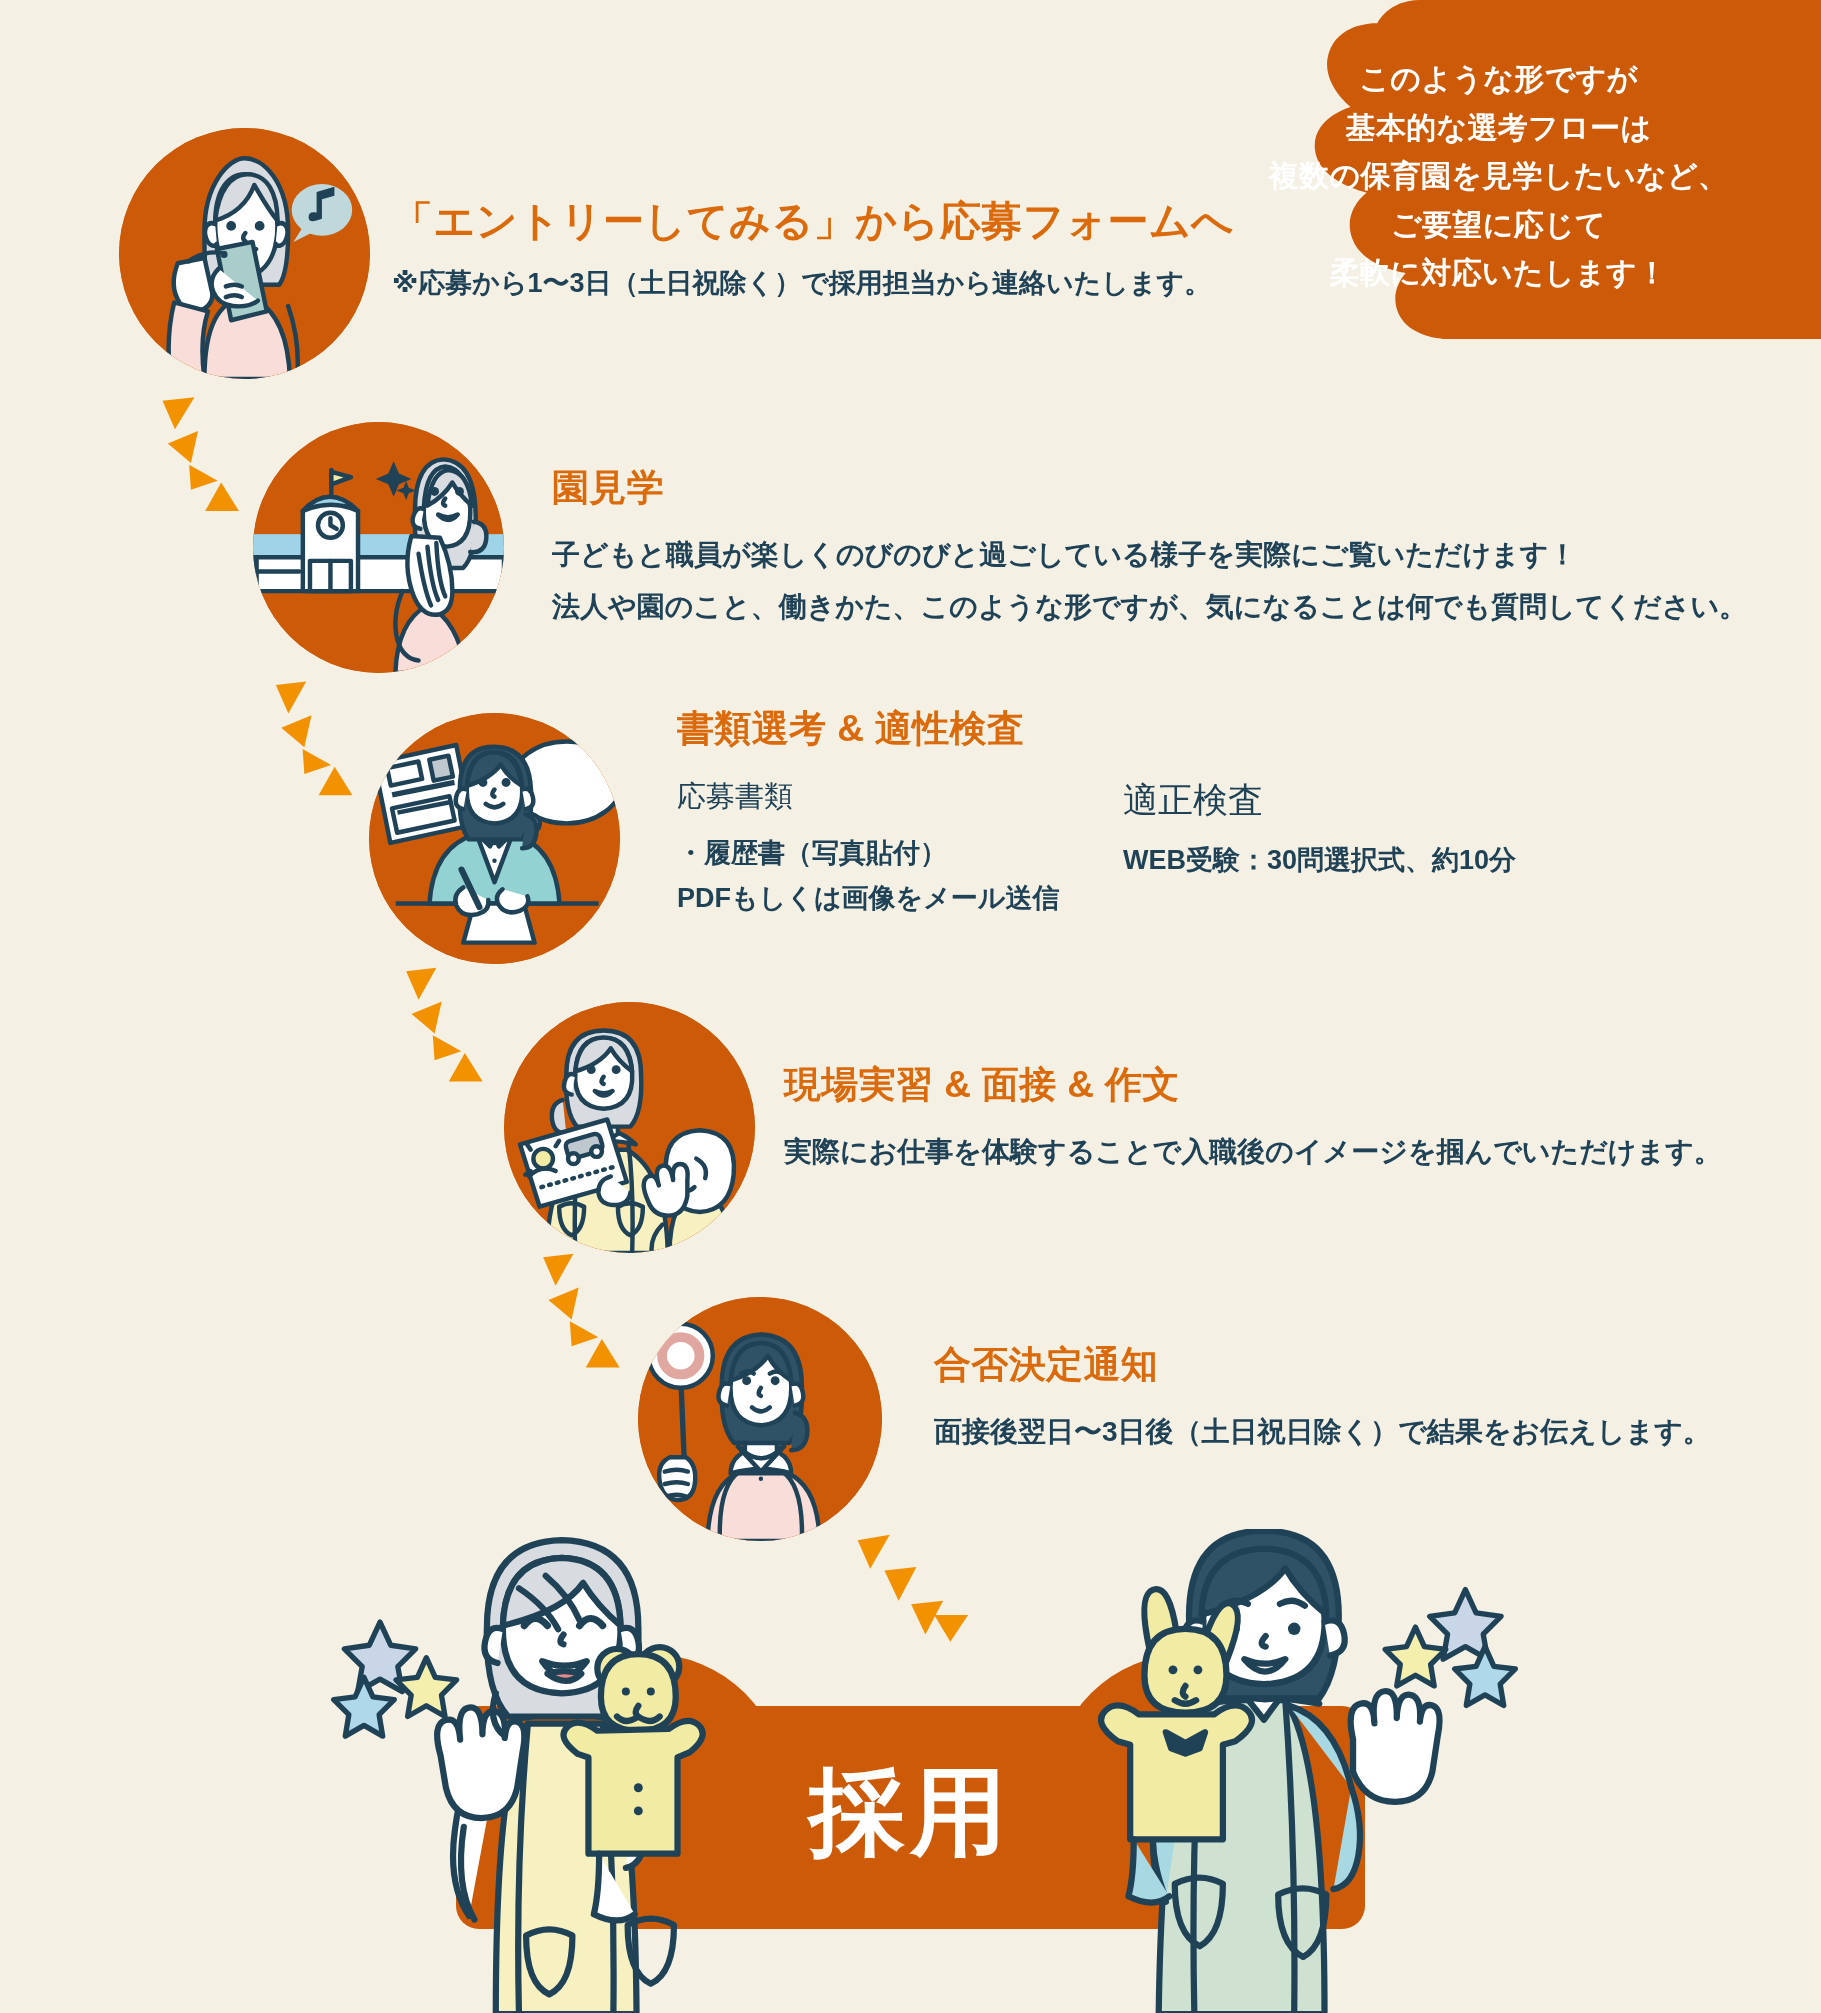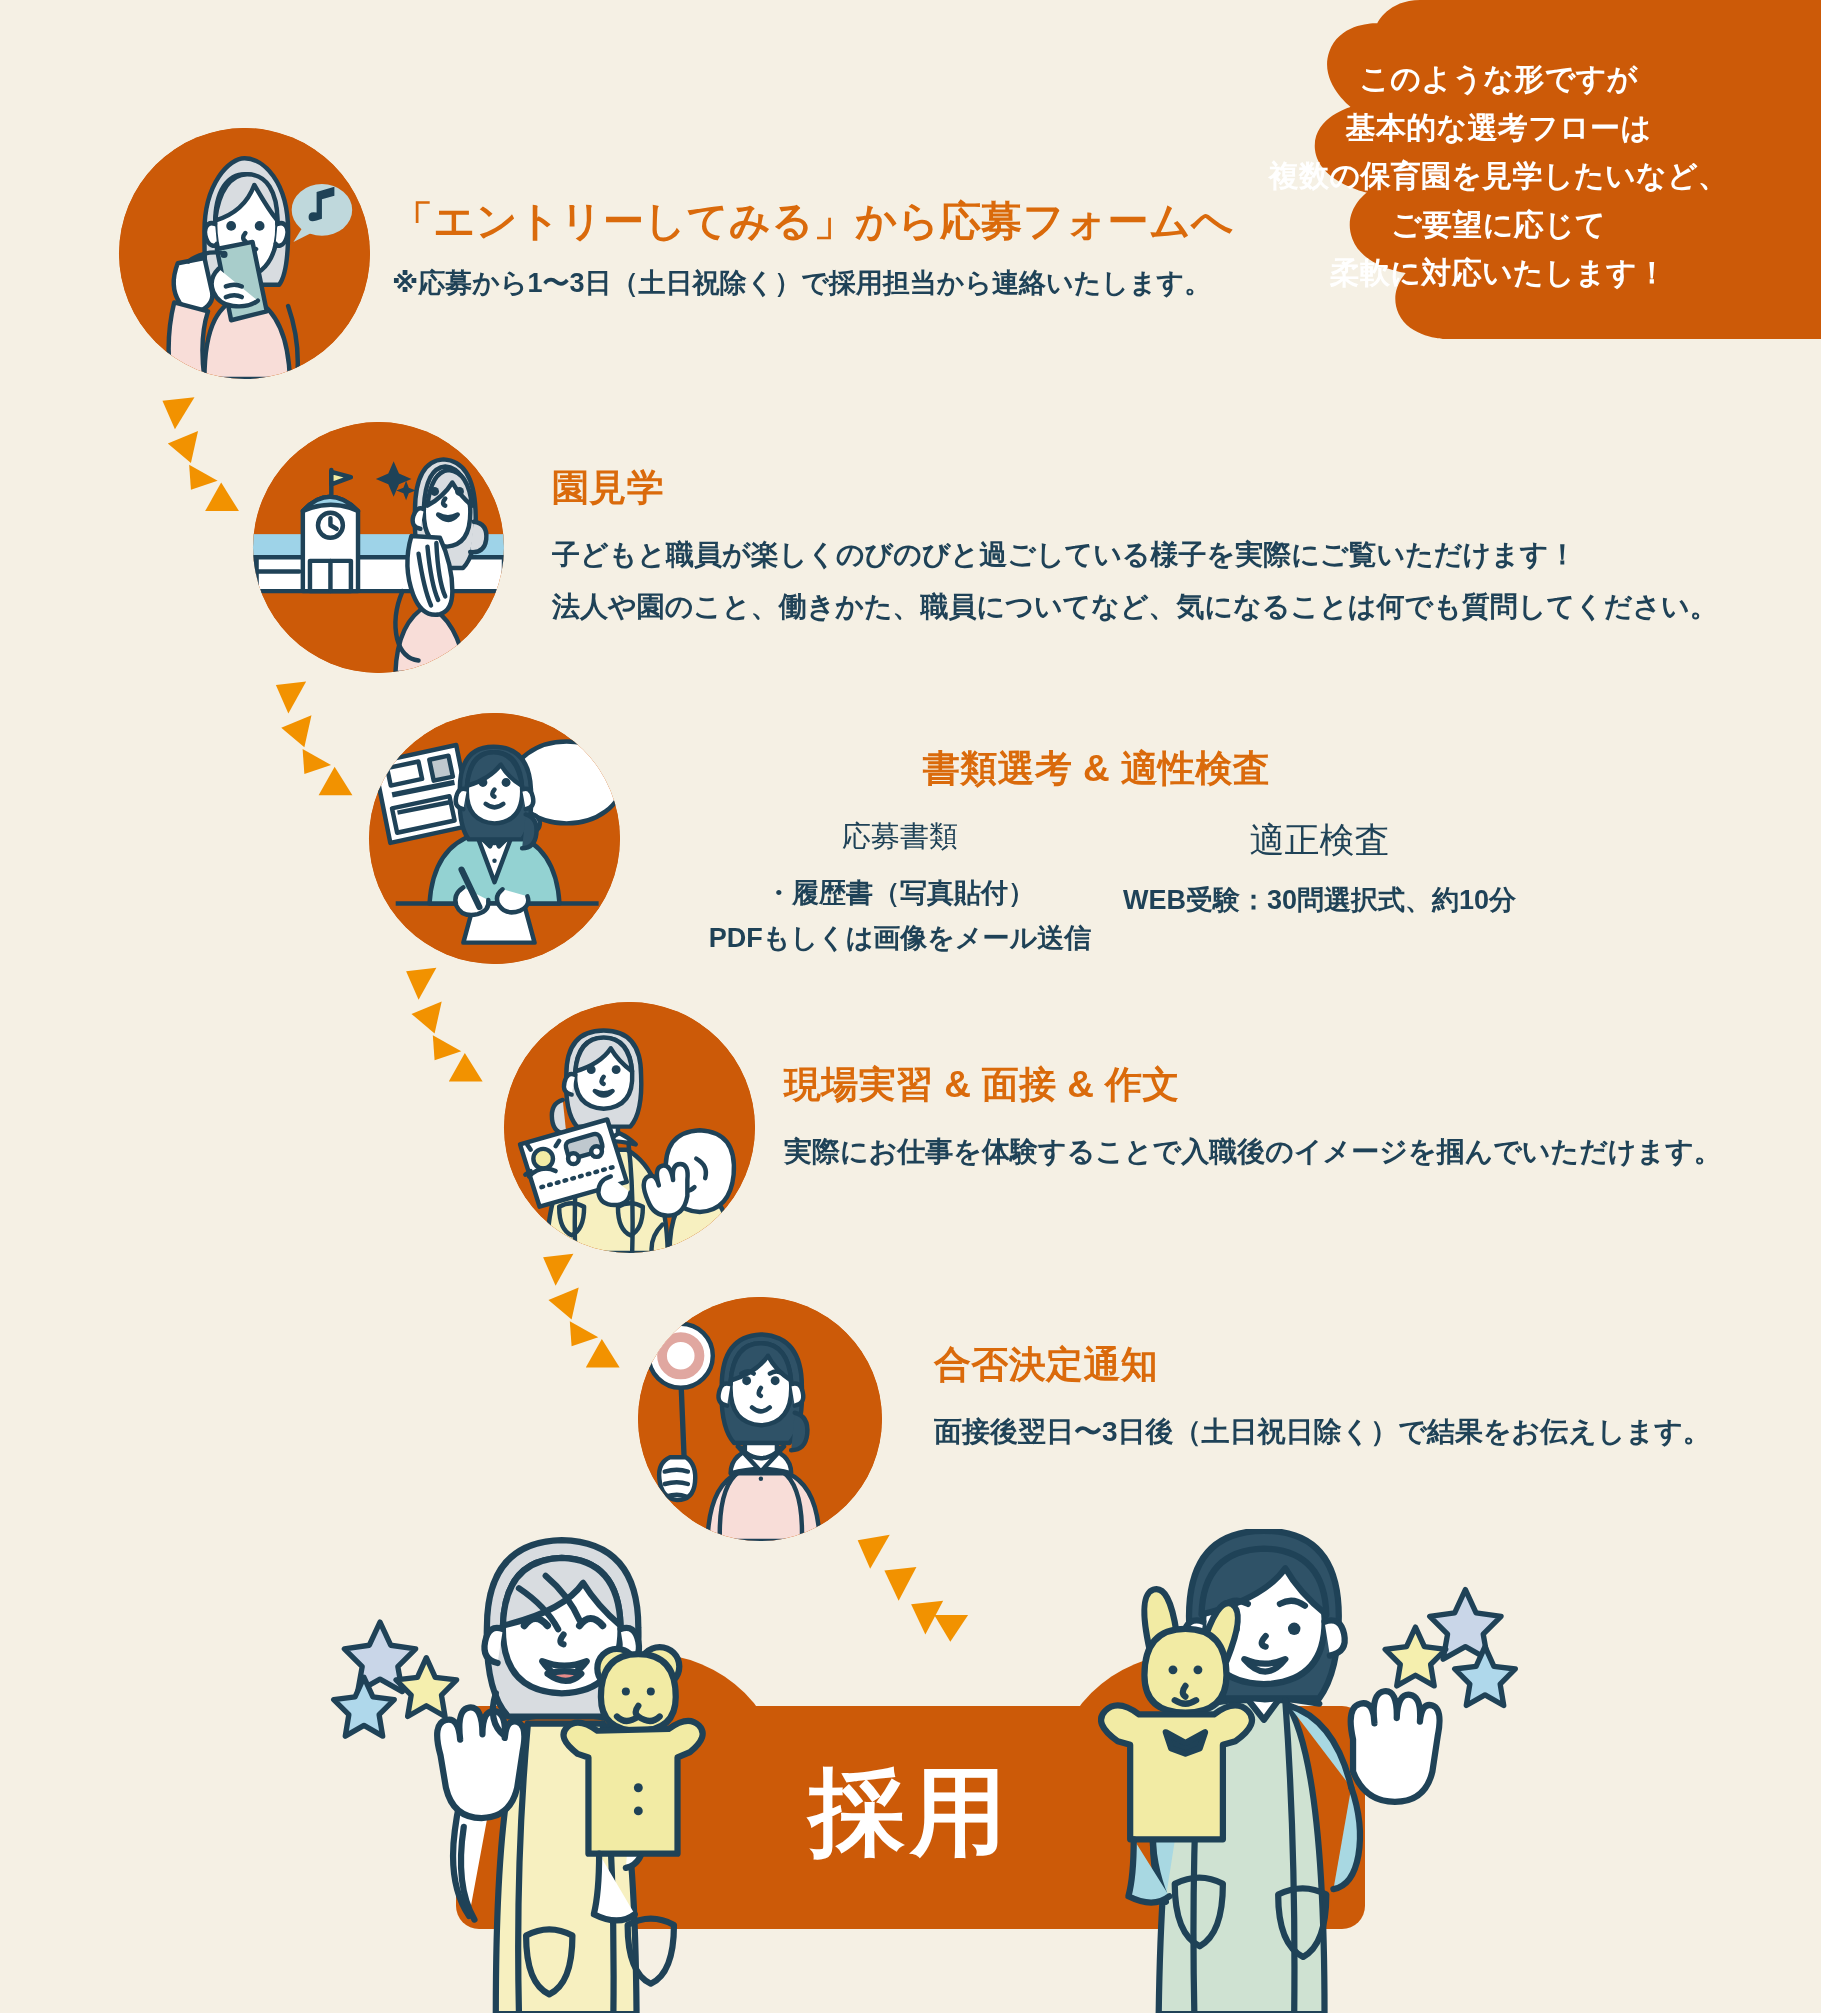--- a/index.html
+++ b/index.html
@@ -191,21 +191,21 @@
 
         <path d="M178 128 q-10 34 2 66 q10 26 30 22 q14 -4 14 -26 q0 -30 -14 -60 Z" fill="#ffffff"></path>
         <path d="M186 148 q6 40 14 58 M196 140 q4 42 12 60 M206 136 q2 42 10 60"></path>
         <path d="M168 190 q-12 28 -6 54 q6 22 24 24"></path>
       </g>
     </svg>
   </div>
   <div class="txt" style="left:552px;top:463px;">
     <div class="title med">園見学</div>
     <div class="body" style="font-size:28px;margin-top:23px;">子どもと職員が楽しくのびのびと過ごしている様子を実際にご覧いただけます！</div>
-    <div class="body" style="font-size:28px;margin-top:14.3px;">法人や園のこと、働きかた、職員についてなど、気になることは何でも質問してください。</div>
+    <div class="body" style="font-size:28px;margin-top:14.3px;">法人や園のこと、働きかた、このような形ですが、気になることは何でも質問してください。</div>
   </div>
 
   <div class="arrows" style="left:251px;top:674px;">
     <svg width="169" height="134" viewBox="0 0 190 150">
       <g fill="#F29200">
         <polygon points="28,12 62,8 42,44"></polygon>
         <polygon points="34,60 68,46 60,82"></polygon>
         <polygon points="58,84 90,102 60,112"></polygon>
         <polygon points="94,104 114,136 76,136"></polygon>
       </g>
@@ -256,21 +256,21 @@
 
         <path d="M118 214 L174 214 L186 258 L106 258 Z" fill="#ffffff"></path>
 
         <path d="M106 196 q-12 8 -8 20 q6 14 24 10 q14 -4 12 -16" fill="#ffffff"></path>
         <path d="M150 198 q-10 8 -4 18 q8 12 24 6 q12 -6 8 -16" fill="#ffffff"></path>
 
         <path d="M104 176 L124 218" stroke-width="7"></path>
       </g>
     </svg>
   </div>
-  <div class="txt" style="left:677px;top:744px;text-align:center;">
+  <div class="txt" style="left:677px;top:704px;">
     <div class="title med">書類選考 &amp; 適性検査</div>
     <div style="display:flex;margin-top:23px;">
       <div style="width:446px;">
         <div class="sub" style="font-size:29px;">応募書類</div>
         <div class="body" style="font-size:27px;margin-top:18px;">・履歴書（写真貼付）</div>
         <div class="body" style="font-size:27px;margin-top:9px;">PDFもしくは画像をメール送信</div>
       </div>
       <div>
         <div class="sub" style="font-size:35px;">適正検査</div>
         <div class="body" style="font-size:27px;margin-top:18px;">WEB受験：30問選択式、約10分</div>

